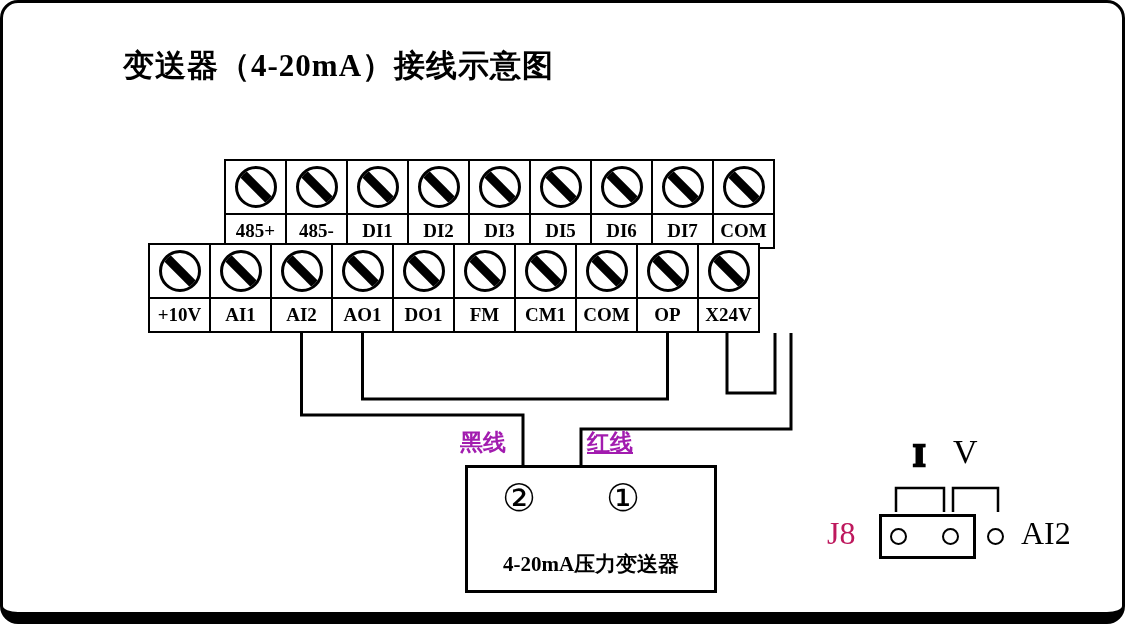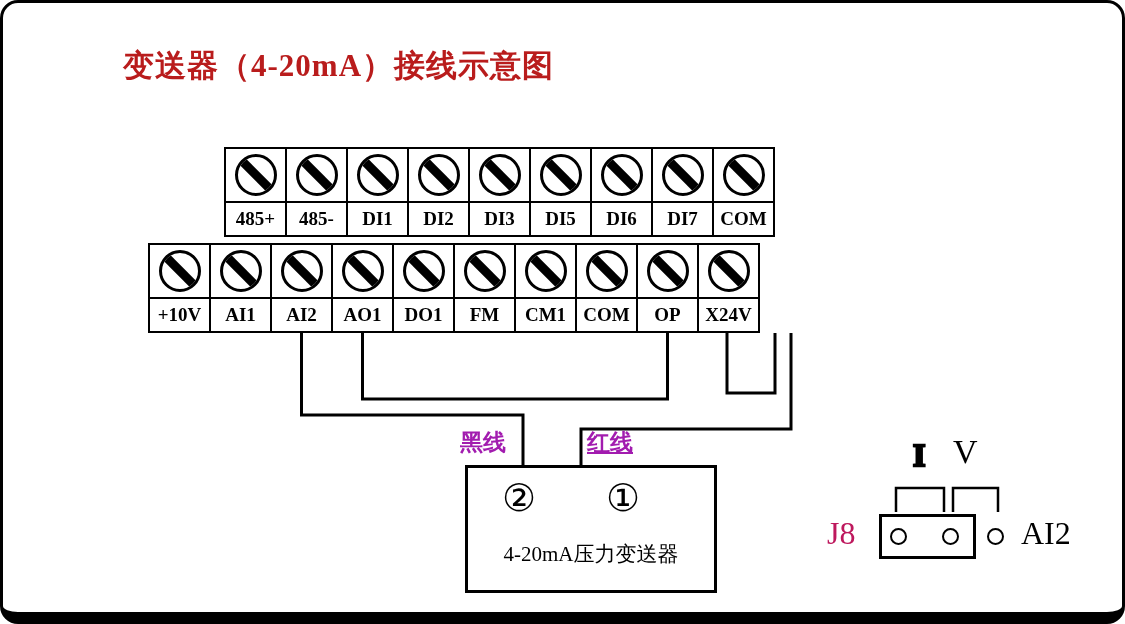--- a/index.html
+++ b/index.html
@@ -7,26 +7,26 @@
   body { font-family:"Liberation Serif", serif; }
 
   .frame{
     position:relative; width:1125px; height:624px; background:#fff;
     border:3px solid #000; border-bottom-width:12px; border-radius:18px;
     overflow:hidden;
   }
 
   .title{
     position:absolute; left:120px; top:42px;
-    font-size:31px; font-weight:bold; letter-spacing:1px; color:#b91c1c;
+    font-size:31px; font-weight:bold; letter-spacing:1px; color:#000000;
   }
 
   
   .tblock{ position:absolute; display:flex; z-index:2; }
-  #top-terminal-row{ left:185px; top:144px;padding-left:36px; }
+  #top-terminal-row{ left:185px; top:156px;padding-left:36px; }
   #bottom-terminal-row{ left:145px; top:240px; }
   .tcell{ width:63px; border:2px solid #000; background:#fff; margin-left:-2px; }
   .tcell:first-child{ margin-left:0; }
   .screw-area{ height:54px; border-bottom:2px solid #000; display:flex; align-items:center; justify-content:center; background:#fff; }
   .screw{ width:42px; height:42px; border:3px solid #000; border-radius:50%; position:relative; overflow:hidden; background:#fff; }
   .screw::before{
     content:""; position:absolute; left:50%; top:50%;
     width:52px; height:9px; background:#000;
     transform:translate(-50%,-50%) rotate(45deg);
   }
@@ -40,22 +40,22 @@
   #red-wire-label{ left:584px; top:424px;text-decoration:underline; }
 
   .transmitter{
     position:absolute; left:462px; top:462px; width:252px; height:128px;
     border:3px solid #000; background:#fff; z-index:2;
   }
   .term-num{ position:absolute; top:8px; font-size:38px; color:#000;
     font-family:"DejaVu Sans", sans-serif; }
   #term2{ left:34px; }
   #term1{ left:138px; }
-  .trans-label{ position:absolute; left:0; right:0; bottom:22px; text-align:center;
-    font-size:21px; font-weight:normal; color:#000; }
+  .trans-label{ position:absolute; left:0; right:0; bottom:12px; text-align:center;
+    font-size:21px; font-weight:bold; color:#000; }
 
   
   .imark{ position:absolute; left:910px; top:434px; font-size:32px; font-weight:bold;
     -webkit-text-stroke:2.5px #000; color:#000; z-index:3; }
   .vmark{ position:absolute; left:950px; top:430px; font-size:34px; color:#000; z-index:3; }
   .pinbox{ position:absolute; left:876px; top:511px; width:97px; height:45px;
     border:3px solid #000; background:#fff; z-index:2; }
   .pin{ position:absolute; width:17px; height:17px; border:2.5px solid #000;
     border-radius:50%; background:#fff; z-index:3; }
   #pin1{ left:887px; top:525px; }

